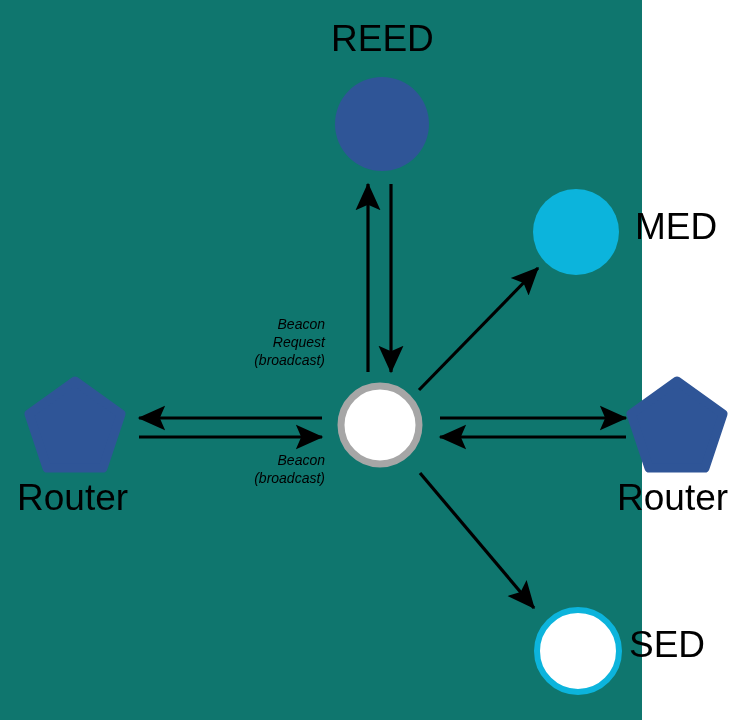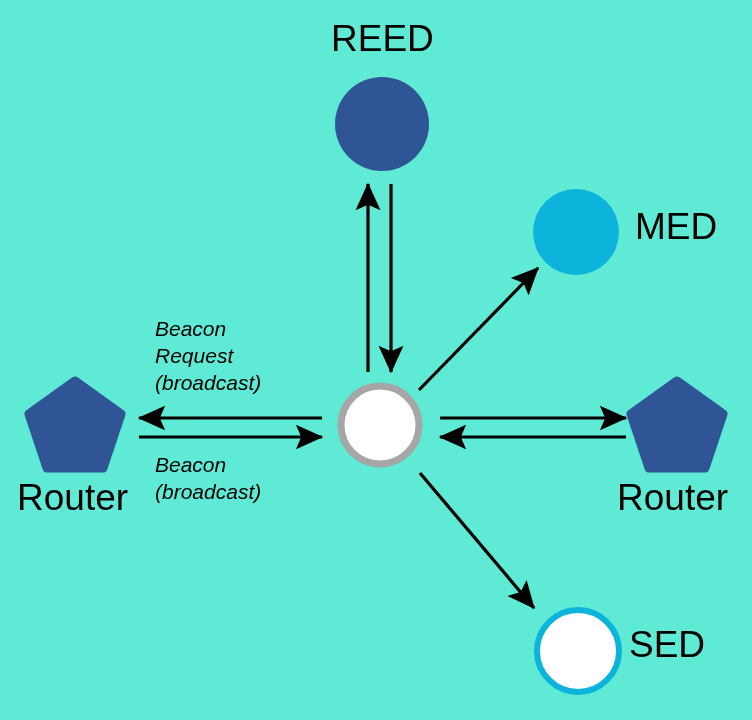--- a/index.html
+++ b/index.html
@@ -8,23 +8,23 @@
     background: #ffffff;
   }
   body {
     width: 752px;
     height: 720px;
     font-family: "Liberation Sans", sans-serif;
     overflow: hidden;
   }
   #diagram-root {
     position: relative;
-    width: 752px;
+    width: 642px;
     height: 720px;
-    background: #5eead4;
+    background: #0f766e;
     text-decoration: underline;
   }
   #diagram-svg {
     position: absolute;
     top: 0;
     left: 0;
     width: 752px;
     height: 720px;
   }
   .node-label {
@@ -33,24 +33,24 @@
     font-size: 37px;
     font-weight: 400;
     color: #000000;
     white-space: nowrap;
     line-height: 1;
   }
   .edge-label {
     position: absolute;
     font-family: "Liberation Sans", sans-serif;
     font-style: italic;
-    font-size: 21px;
+    font-size: 14px;
     font-weight: 400;
     color: #000000;
-    text-align: left;
+    text-align: right;
     line-height: 1.28;
     white-space: pre;
   }
   #label-reed   { left: 331px; top: 20px; }
   #label-med    { left: 635px; top: 208px; text-align: center; }
   #label-sed    { left: 629px; top: 626px; }
   #label-router-left  { left: 17px;  top: 479px; }
   #label-router-right { left: 617px; top: 479px; }
   #label-beacon-request { left: 155px; top: 316px; width: 170px; }
   #label-beacon         { left: 155px; top: 452px; width: 170px; }

